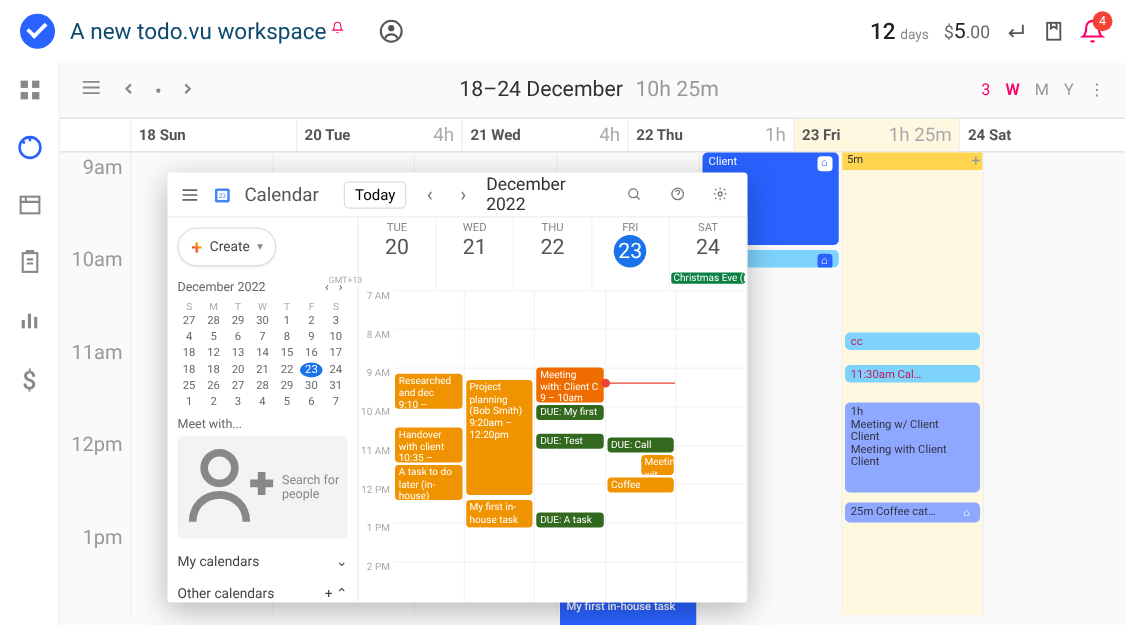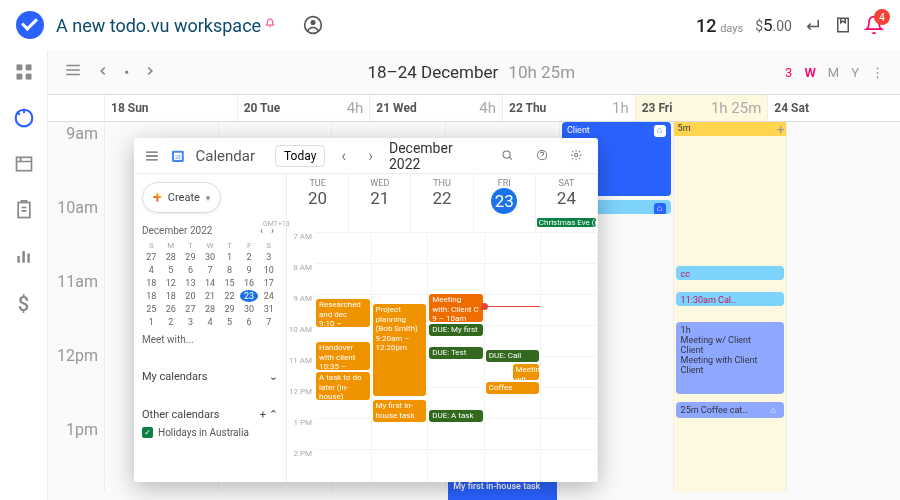--- a/index.html
+++ b/index.html
@@ -60,21 +60,21 @@
 .create-btn{display:inline-flex;align-items:center;gap:6px;border:1px solid #ddd;border-radius:18px;padding:5px 10px;box-shadow:0 1px 2px rgba(0,0,0,.1);cursor:pointer;margin-bottom:8px}
 .create-btn .plus{font-size:16px;background:linear-gradient(45deg,#4285f4,#ea4335,#fbbc05,#34a853);-webkit-background-clip:text;color:transparent;font-weight:600}
 .mini-month{font-size:10px;color:#666}
 .mini-hdr{display:flex;justify-content:space-between;align-items:center;margin:4px 0}
 .mini-grid{display:grid;grid-template-columns:repeat(7,1fr);gap:1px;text-align:center}
 .mini-grid .d{padding:1px 0;font-size:9px;color:#666}
 .mini-grid .d.today{background:#1a73e8;color:#fff;border-radius:50%}
 .mini-grid .dow{font-size:8px;color:#aaa}
 .meet-lbl{font-size:10px;margin-top:6px;color:#666}
 .search-ppl{background:#f1f3f4;border-radius:4px;padding:4px 6px;font-size:10px;color:#888;margin-top:4px;display:flex;align-items:center;gap:4px}
-.cal-section{margin-top:25px;font-size:11px;color:#444;display:flex;justify-content:space-between;align-items:center}
+.cal-section{margin-top:12px;font-size:11px;color:#444;display:flex;justify-content:space-between;align-items:center}
 .cal-list{margin-top:4px}
 .cal-item{display:flex;align-items:center;gap:5px;font-size:10px;color:#555;padding:2px 0}
 .cb{width:11px;height:11px;border-radius:2px;display:inline-flex;align-items:center;justify-content:center;color:#fff;font-size:8px}
 .gc-grid{flex:1;position:relative;border-left:1px solid #eee}
 .gc-dayhdr{display:flex;height:44px}
 .gc-dayhdr .gd{flex:1;text-align:center;font-size:9px;color:#888;padding-top:4px;border-right:1px solid #f3f3f3}
 .gc-dayhdr .gd .num{font-size:17px;color:#555;font-weight:400}
 .gc-dayhdr .gd.fri .num{background:#1a73e8;color:#fff;border-radius:50%;width:26px;height:26px;display:inline-flex;align-items:center;justify-content:center}
 .gc-allday{display:flex;height:14px}
 .gc-allday .gd{flex:1;border-right:1px solid #f3f3f3;position:relative}
@@ -348,20 +348,27 @@
                 <div class="d">1</div>
                 <div class="d">2</div>
                 <div class="d">3</div>
                 <div class="d">4</div>
                 <div class="d">5</div>
                 <div class="d">6</div>
                 <div class="d">7</div>
               </div>
           </div>
           <div class="meet-lbl">Meet with...</div>
+          <div class="search-ppl">
+            <svg width="10" height="10" viewBox="0 0 24 24" fill="none" stroke="currentColor" stroke-width="2">
+                <circle cx="9" cy="7" r="4"></circle>
+                <path d="M2 21c0-4 3-7 7-7s7 3 7 7M17 11h6M20 8v6"></path>
+              </svg>
+            <span>Search for people</span>
+          </div>
           <div class="cal-section">
               <span>My calendars</span>
               <span>⌄</span>
             </div>
           <div class="cal-section">
               <span>Other calendars</span>
               <span><span>+</span> <span>⌃</span></span>
             </div>
           <div class="cal-list" id="cal-list">
               <div class="cal-item">

